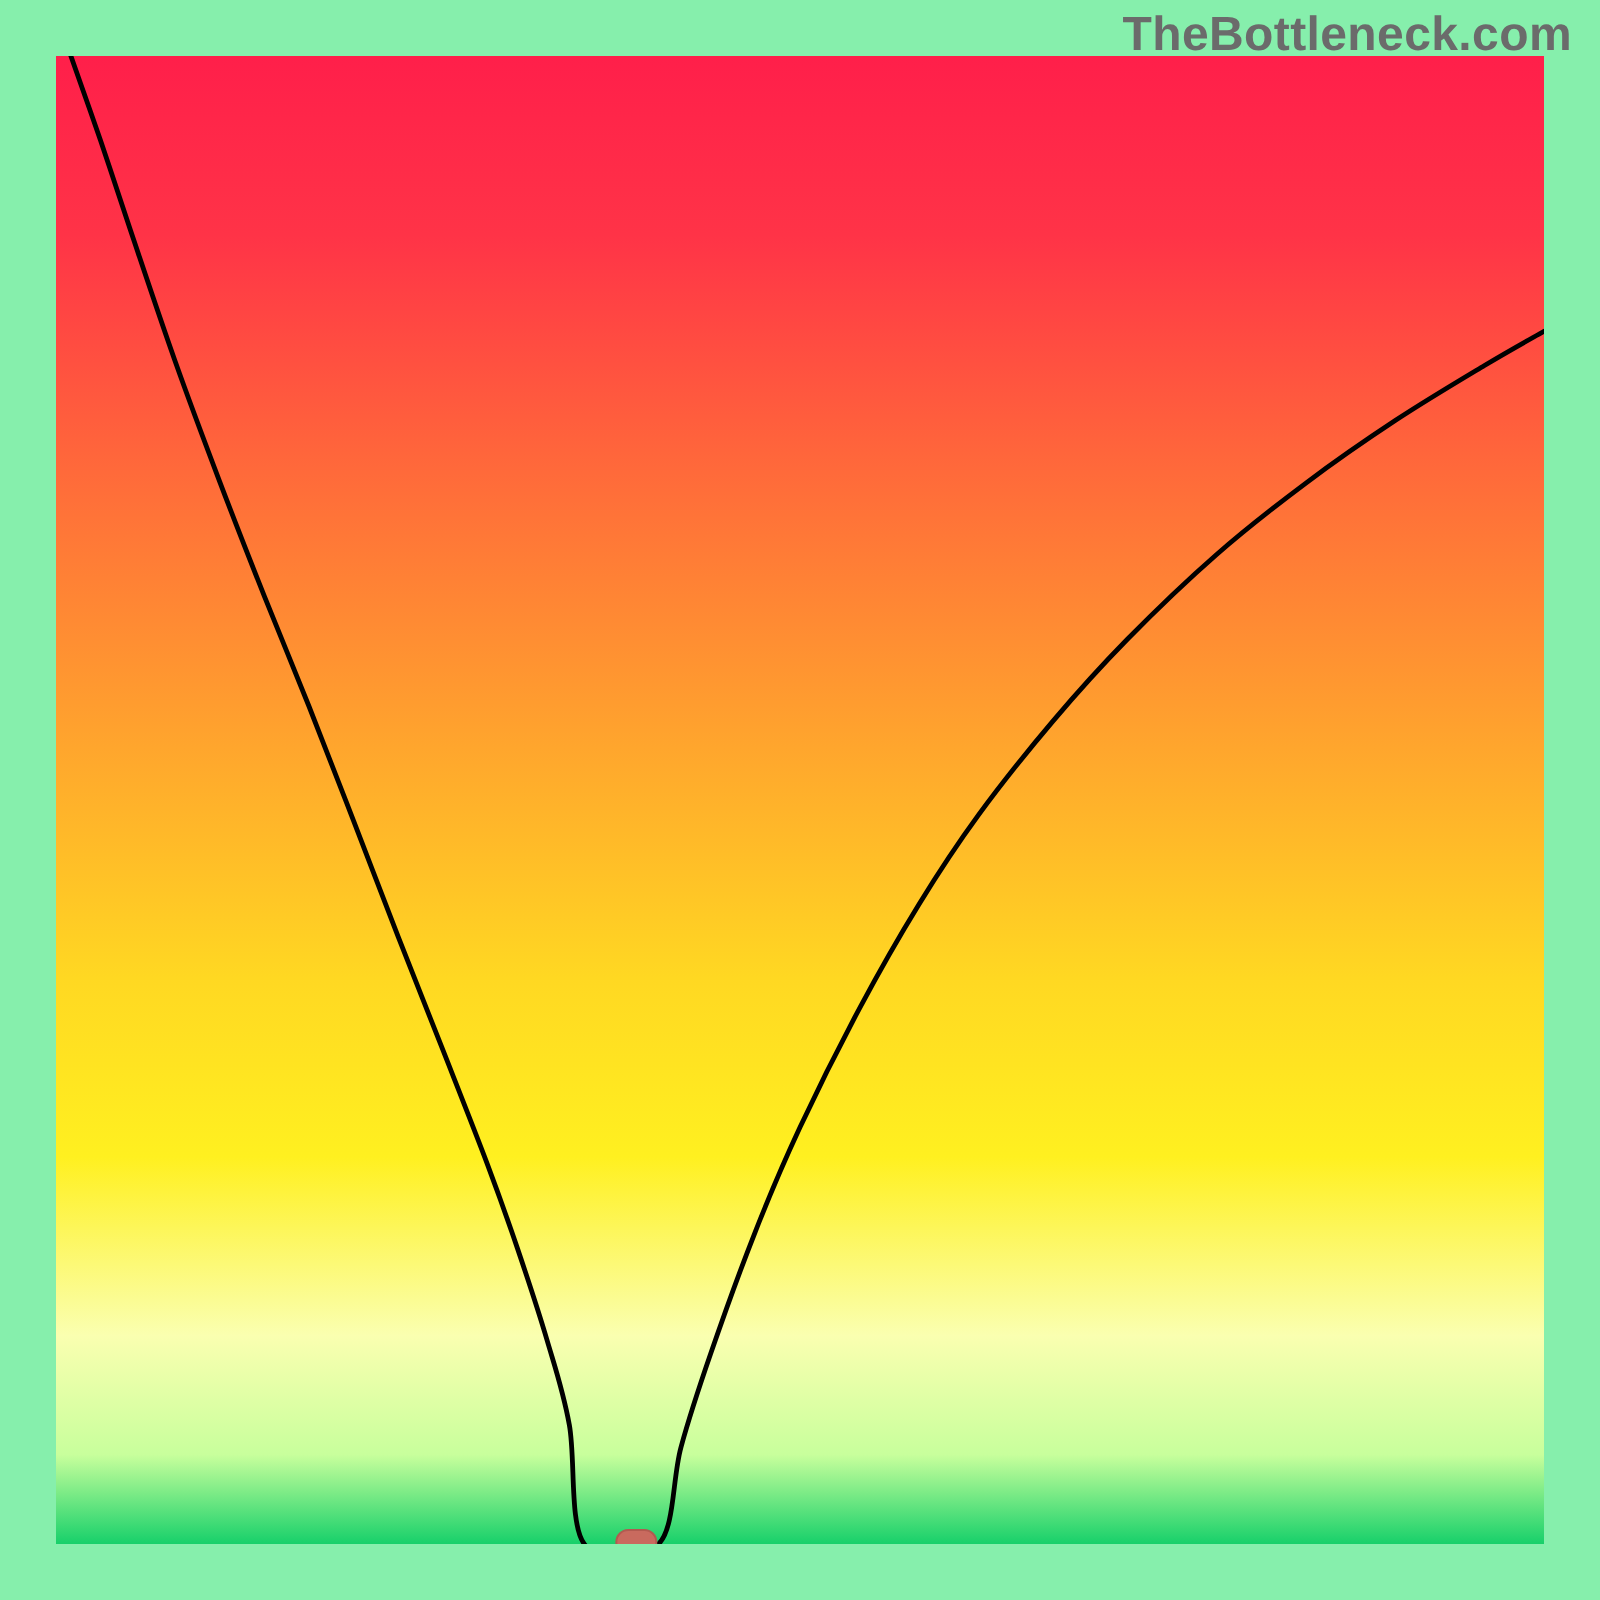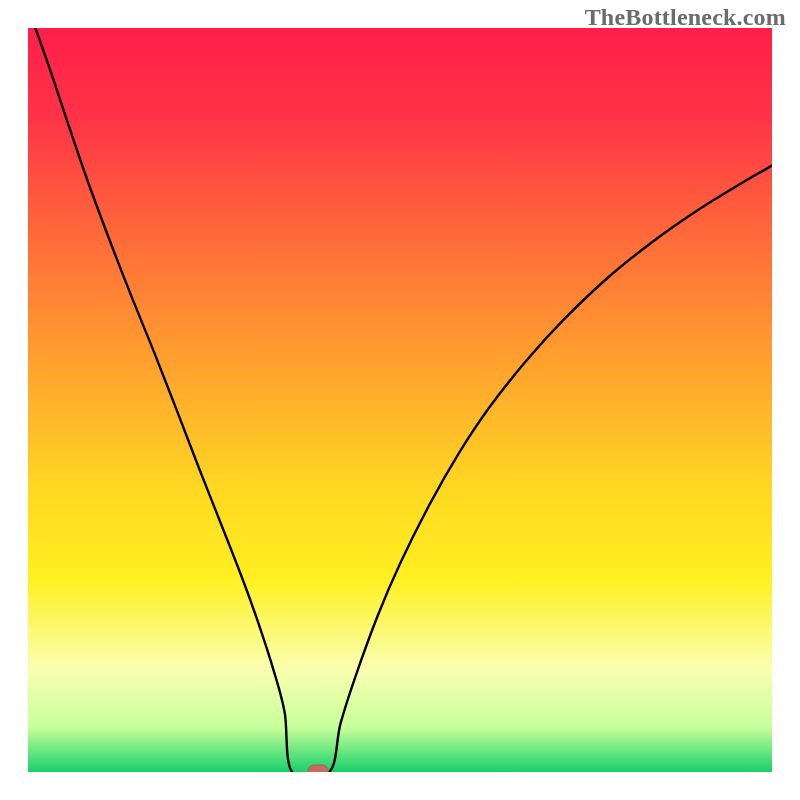--- a/index.html
+++ b/index.html
@@ -10,22 +10,21 @@
     background: #000;
     font-family: Arial, Helvetica, sans-serif;
     overflow: hidden;
   }
   .frame {
     position: absolute;
     left: 0;
     top: 0;
     width: 800px;
     height: 800px;
-    background: #ffffff;
-    font-family: Liberation Serif, serif;
+    background: #86efac;
   }
   .plot {
     position: absolute;
     left: 28px;
     top: 28px;
     width: 744px;
     height: 744px;
     overflow: hidden;
   }
   .watermark {

